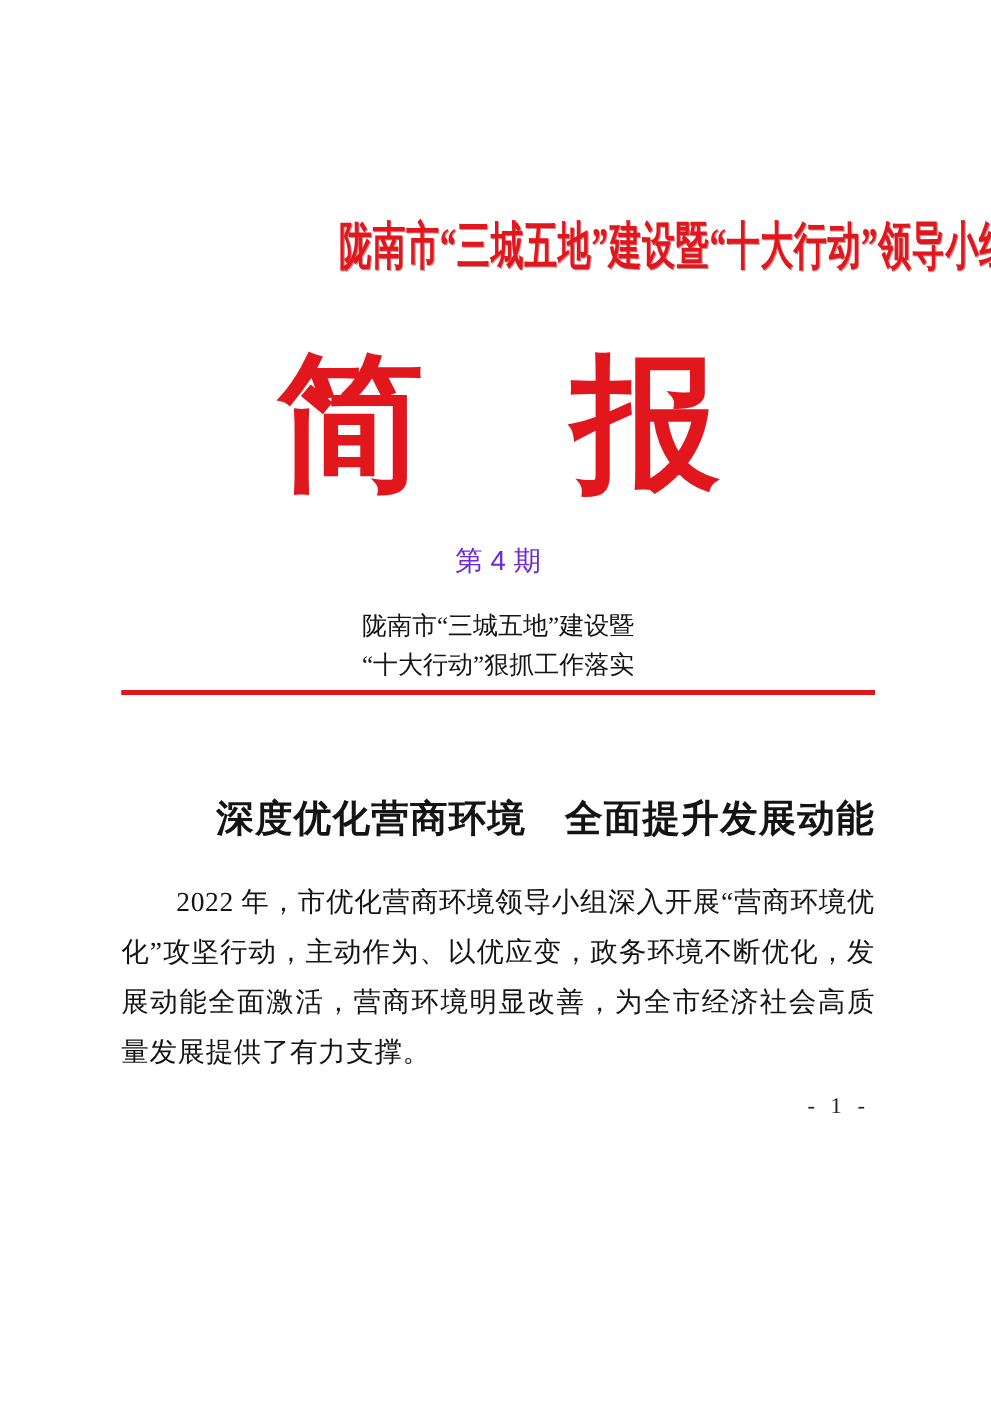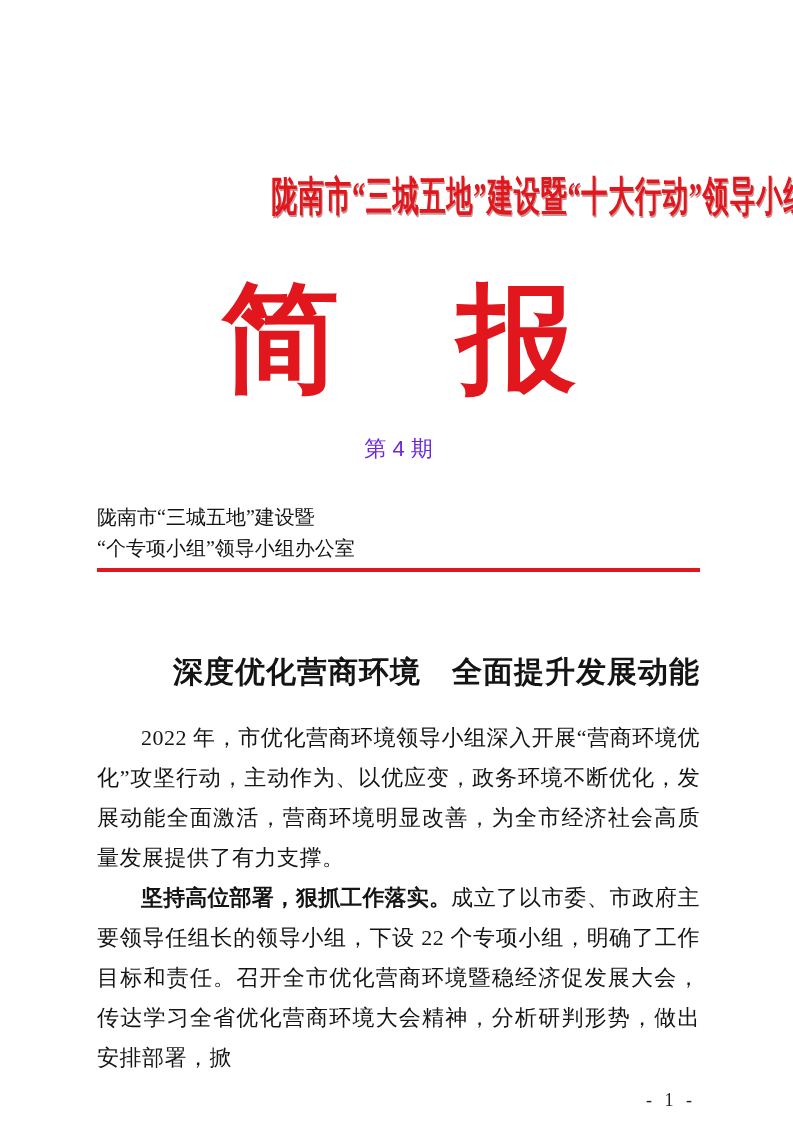--- a/index.html
+++ b/index.html
@@ -58,26 +58,27 @@
     margin-top: 32px;
     text-align: center;
     font-size: 22px;
     line-height: 26px;
     font-family: "Liberation Sans", "DejaVu Sans", sans-serif;
     color: #6d28d9;
   }
 
   
   .masthead {
-    margin-top: 40px;
+    margin-top: 24px;
     display: flex;
     justify-content: space-between;
     align-items: center;
     border-bottom: 4px solid var(--accent);
     padding-bottom: 4px;
+    flex-direction: column;
   }
   .issuer { font-size: 20px; line-height: 31px; }
   .issue-date { font-size: 20px; line-height: 31px; white-space: nowrap; }
 
   
   .article-title {
     margin-top: 80px;
     text-align: right;
     font-size: 30px;
     font-weight: bold;
@@ -121,26 +122,25 @@
   <div class="brief-title">
     <span class="char">简</span>
     <span class="char">报</span>
   </div>
 
   <div class="issue-no">第 4 期</div>
 
   <div class="masthead">
     <div class="issuer">
       <div>陇南市“三城五地”建设暨</div>
-      <div>“个专项小组”领导小组办公室</div>
+      <div>“十大行动”狠抓工作落实</div>
     </div>
   </div>
 
   <div class="article-title">深度优化营商环境　全面提升发展动能</div>
 
   <div class="body-text">
     <p><span class="lead"></span><span>2022 年，市优化营商环境领导小组深入开展“营商环境优化”攻坚行动，主动作为、以优应变，政务环境不断优化，发展动能全面激活，营商环境明显改善，为全市经济社会高质量发展提供了有力支撑。</span></p>
-    <p><span class="lead">坚持高位部署，狠抓工作落实。</span><span>成立了以市委、市政府主要领导任组长的领导小组，下设 22 个专项小组，明确了工作目标和责任。召开全市优化营商环境暨稳经济促发展大会，传达学习全省优化营商环境大会精神，分析研判形势，做出安排部署，掀</span></p>
   </div>
 
   <div class="page-number">- 1 -</div>
 
 </div>
 
 </body></html>

